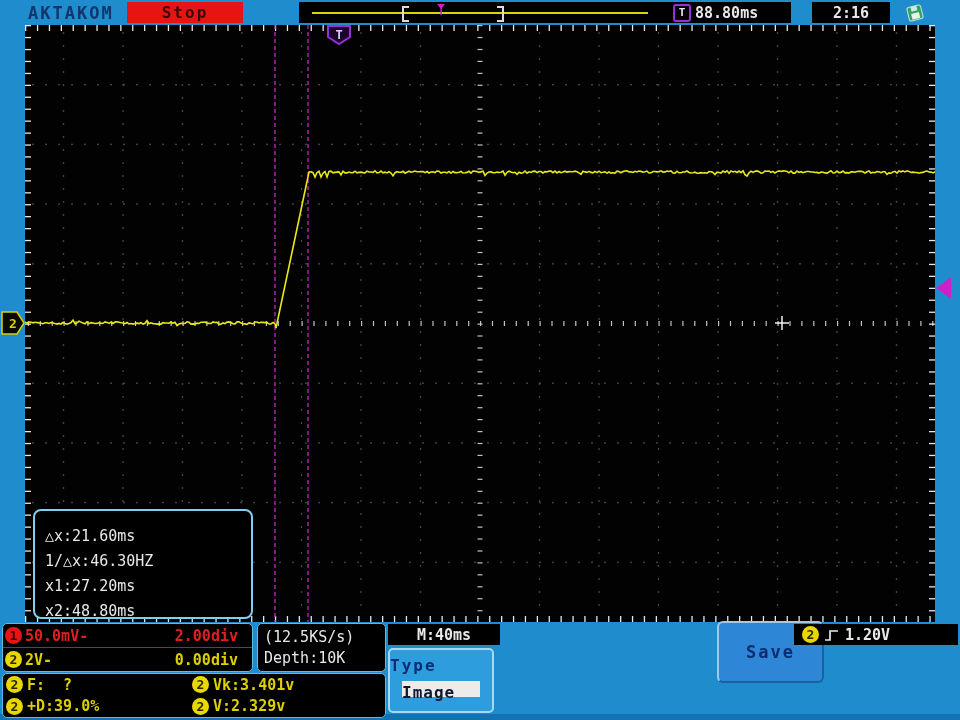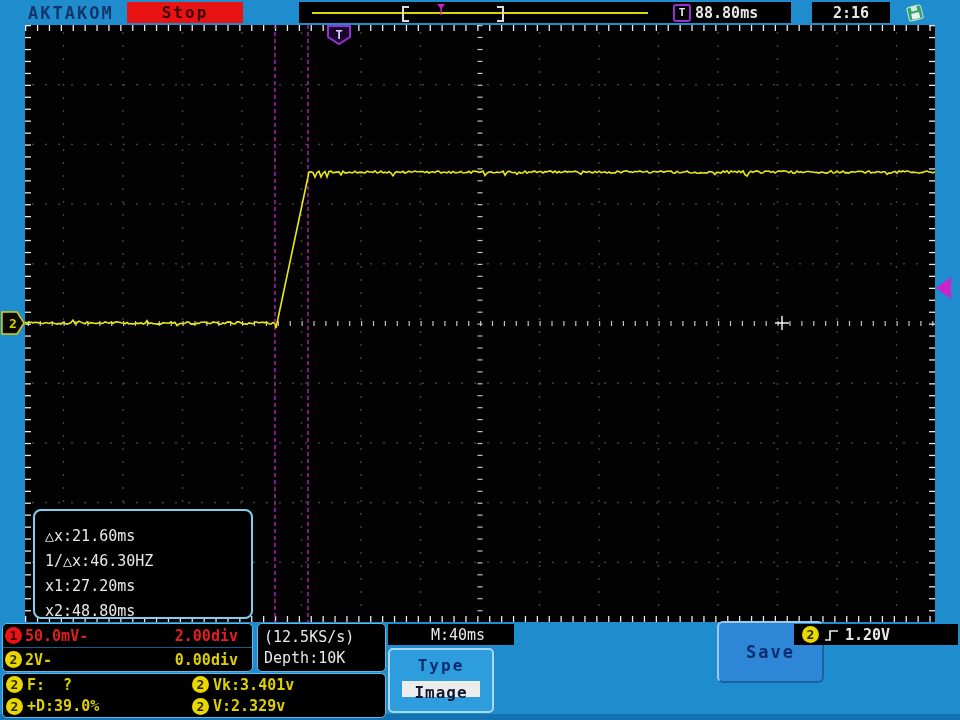--- a/index.html
+++ b/index.html
@@ -45,23 +45,23 @@
   .ch1{color:#e02020;border-bottom:1px solid #155a8c;}
   .ch2{color:#ddd000;}
   .badge{display:inline-flex;width:17px;height:17px;border-radius:50%;align-items:center;
          justify-content:center;font-size:13px;font-weight:bold;flex:0 0 auto;}
   .b-red{background:#e81414;color:#2a0000;}
   .b-yel{background:#e8d800;color:#2a2800;}
   .acq-box{left:257px;top:623px;width:129px;height:49px;color:#e8e8e8;font-size:15px;
            padding:3px 0 0 6px;}
   .acq-box div{height:21px;line-height:21px;white-space:pre;}
   .m-pill{left:388px;top:624px;width:112px;justify-content:center;color:#e8e8e8;
-          font-size:15px;font-weight:normal;padding-left:14px;}
+          font-size:15px;font-weight:bold;}
   .menu-panel{left:388px;top:648px;width:106px;height:65px;background:#2d9ddd;
-              border:2px solid #a8d8f0;border-radius:5px;box-sizing:border-box;text-align:center;}
+              border:2px solid #a8d8f0;border-radius:5px;box-sizing:border-box;text-align:left;}
   .menu-title{margin-top:6px;font-size:16px;font-weight:bold;color:#0c2d72;letter-spacing:2px;}
   .menu-sel{margin:6px auto 0;width:78px;height:16px;line-height:24px;background:#ececec;
             color:#101830;font-size:16px;font-weight:bold;letter-spacing:1px;}
   .save-btn{left:717px;top:621px;width:107px;height:62px;background:#2e86d6;
             border:2px solid #9ccbe9;border-bottom-color:#19619f;border-right-color:#19619f;
             border-radius:6px;box-sizing:border-box;display:flex;align-items:center;justify-content:center;
             color:#0c2d72;font-size:17px;font-weight:bold;letter-spacing:2px;cursor:pointer;}
   .trig-pill{left:794px;top:624px;width:164px;gap:5px;padding-left:8px;box-sizing:border-box;
              color:#e8e8e8;font-size:15px;font-weight:bold;}
   .meas-panel{left:2px;top:673px;width:384px;height:45px;display:grid;

